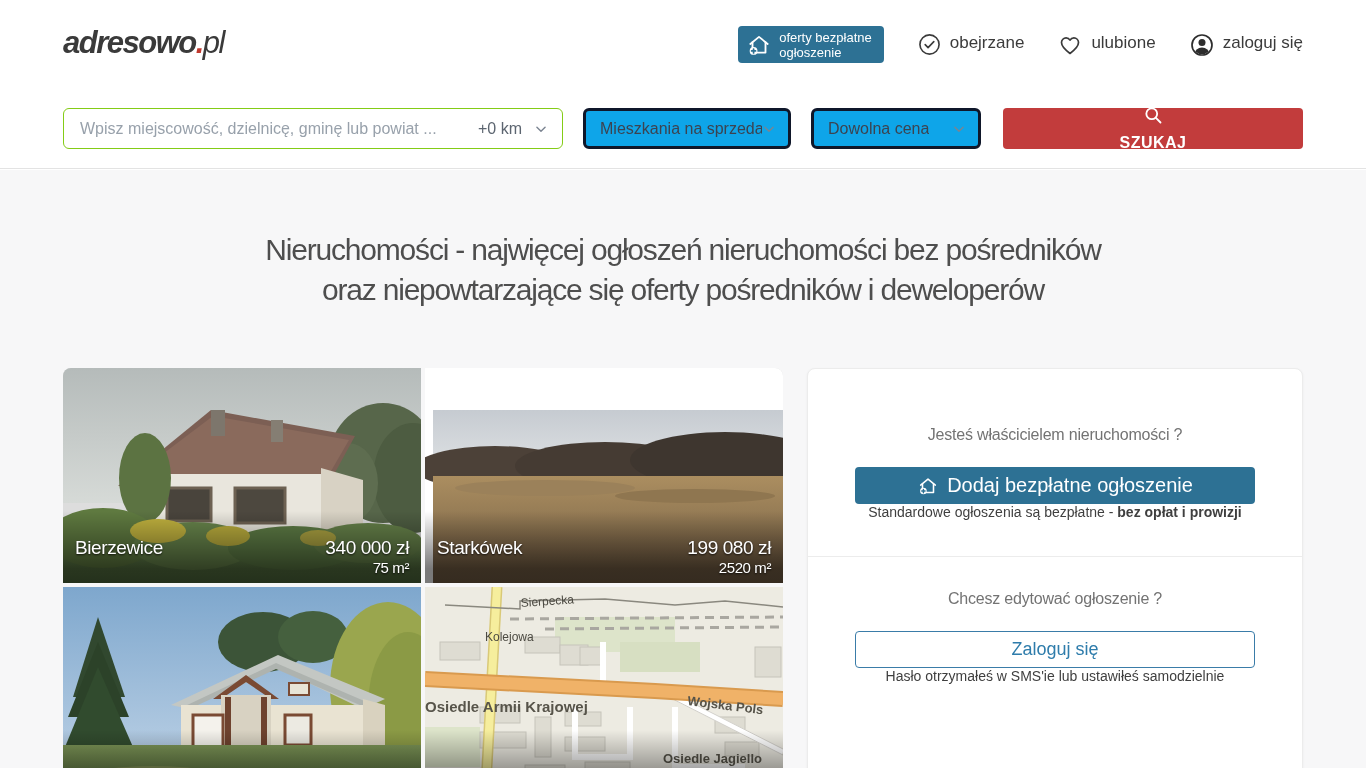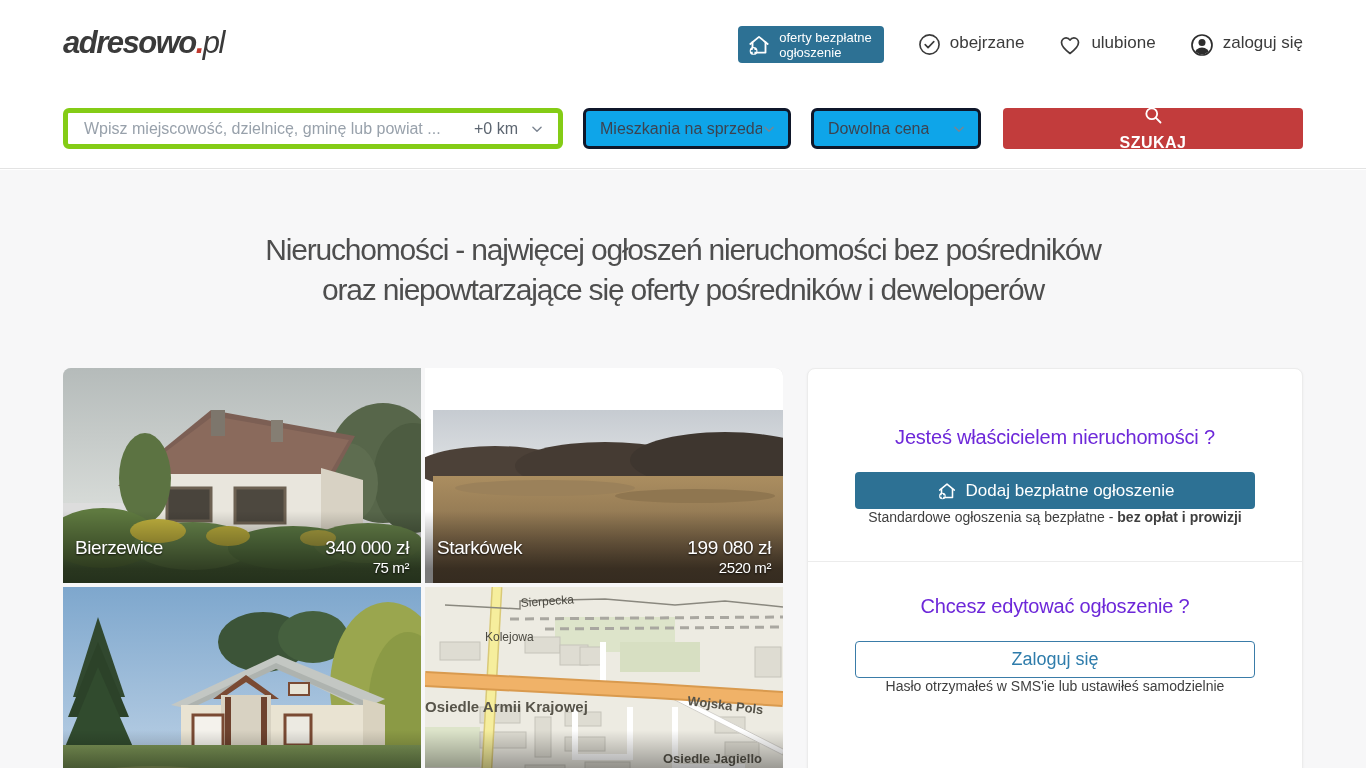--- a/index.html
+++ b/index.html
@@ -20,21 +20,21 @@
     height:37px; padding:3px 12px 3px 8px; display:flex; align-items:center; gap:7px;
     font-size:13px; line-height:15px; text-align:left; cursor:pointer;
     font-family:"Liberation Sans",sans-serif; }
   .hdr-link { display:flex; align-items:flex-start; gap:9px; font-size:17px; color:#3b3b3b; cursor:pointer; }
   .icn { display:inline-flex; flex:none; }
 
   
   .search-row { position:absolute; left:0; top:88px; width:1366px; height:81px;
     background:#fff; border-bottom:1px solid #e3e3e3; }
   .loc-box { position:absolute; left:63px; top:20px; width:500px; height:41px;
-    border:5px solid #84cc16; border-radius:6px; background:#fff;
+    border:1px solid #84cc16; border-radius:6px; background:#fff;
     display:flex; align-items:center; }
   .loc-input { flex:1; border:none; outline:none; font-size:16px; color:#3c4350;
     padding:0 6px 0 16px; background:transparent; font-family:"Liberation Sans",sans-serif; }
   .loc-input::placeholder { color:#98a1ab; }
   .radius { display:flex; align-items:center; gap:12px; padding:0 14px 0 4px;
     font-size:16px; color:#5c6570; cursor:pointer; }
   .sel { position:absolute; top:20px; height:41px; border:3px solid #0f172a; border-radius:6px;
     background:#0ea5e9; display:flex; align-items:center; justify-content:space-between;
     padding:0 12px 0 14px; font-size:16px; color:#3c4350; cursor:pointer; }
   .sel .txt { white-space:nowrap; overflow:hidden; }
@@ -64,24 +64,24 @@
 
   
   .maplabel { font-family:"Liberation Sans",sans-serif; fill:#4c4a42; }
   .maparea { font-family:"Liberation Sans",sans-serif; fill:#57544a; font-weight:bold; }
 
   
   .sidebar { position:absolute; left:807px; top:198px; width:496px; height:560px;
     background:#fff; border:1px solid #ececec; border-radius:8px;
     box-shadow:0 1px 3px rgba(0,0,0,.05); }
   .sb-sec { text-align:center; }
-  .sb-title { font-size:20px; color:#6d28d9; letter-spacing:-0.2px; }
+  .sb-title { font-size:16px; color:#737373; letter-spacing:-0.2px; }
   .sb-title.t1 { margin-top:57px; }
   .sb-btn { margin:23px auto 0 auto; width:400px; height:37px; border-radius:4px;
-    display:flex; align-items:center; justify-content:center; gap:8px; font-size:17px;
+    display:flex; align-items:center; justify-content:center; gap:8px; font-size:20px;
     cursor:pointer; font-family:"Liberation Sans",sans-serif; }
   .sb-btn.primary { background:#2d7194; color:#fff; border:none; }
   .sb-note { font-size:14px; color:#3f3f3f; }
   .sb-note b { font-weight:bold; }
   .sb-div { margin-top:36px; border-top:1px solid #ececec; }
   .sb-title.t2 { margin-top:33px; }
   .sb-btn.outline { background:#fff; border:1px solid #3a7ca8; color:#2e7cab; font-size:18px; }
 </style>
 </head>
 <body>

